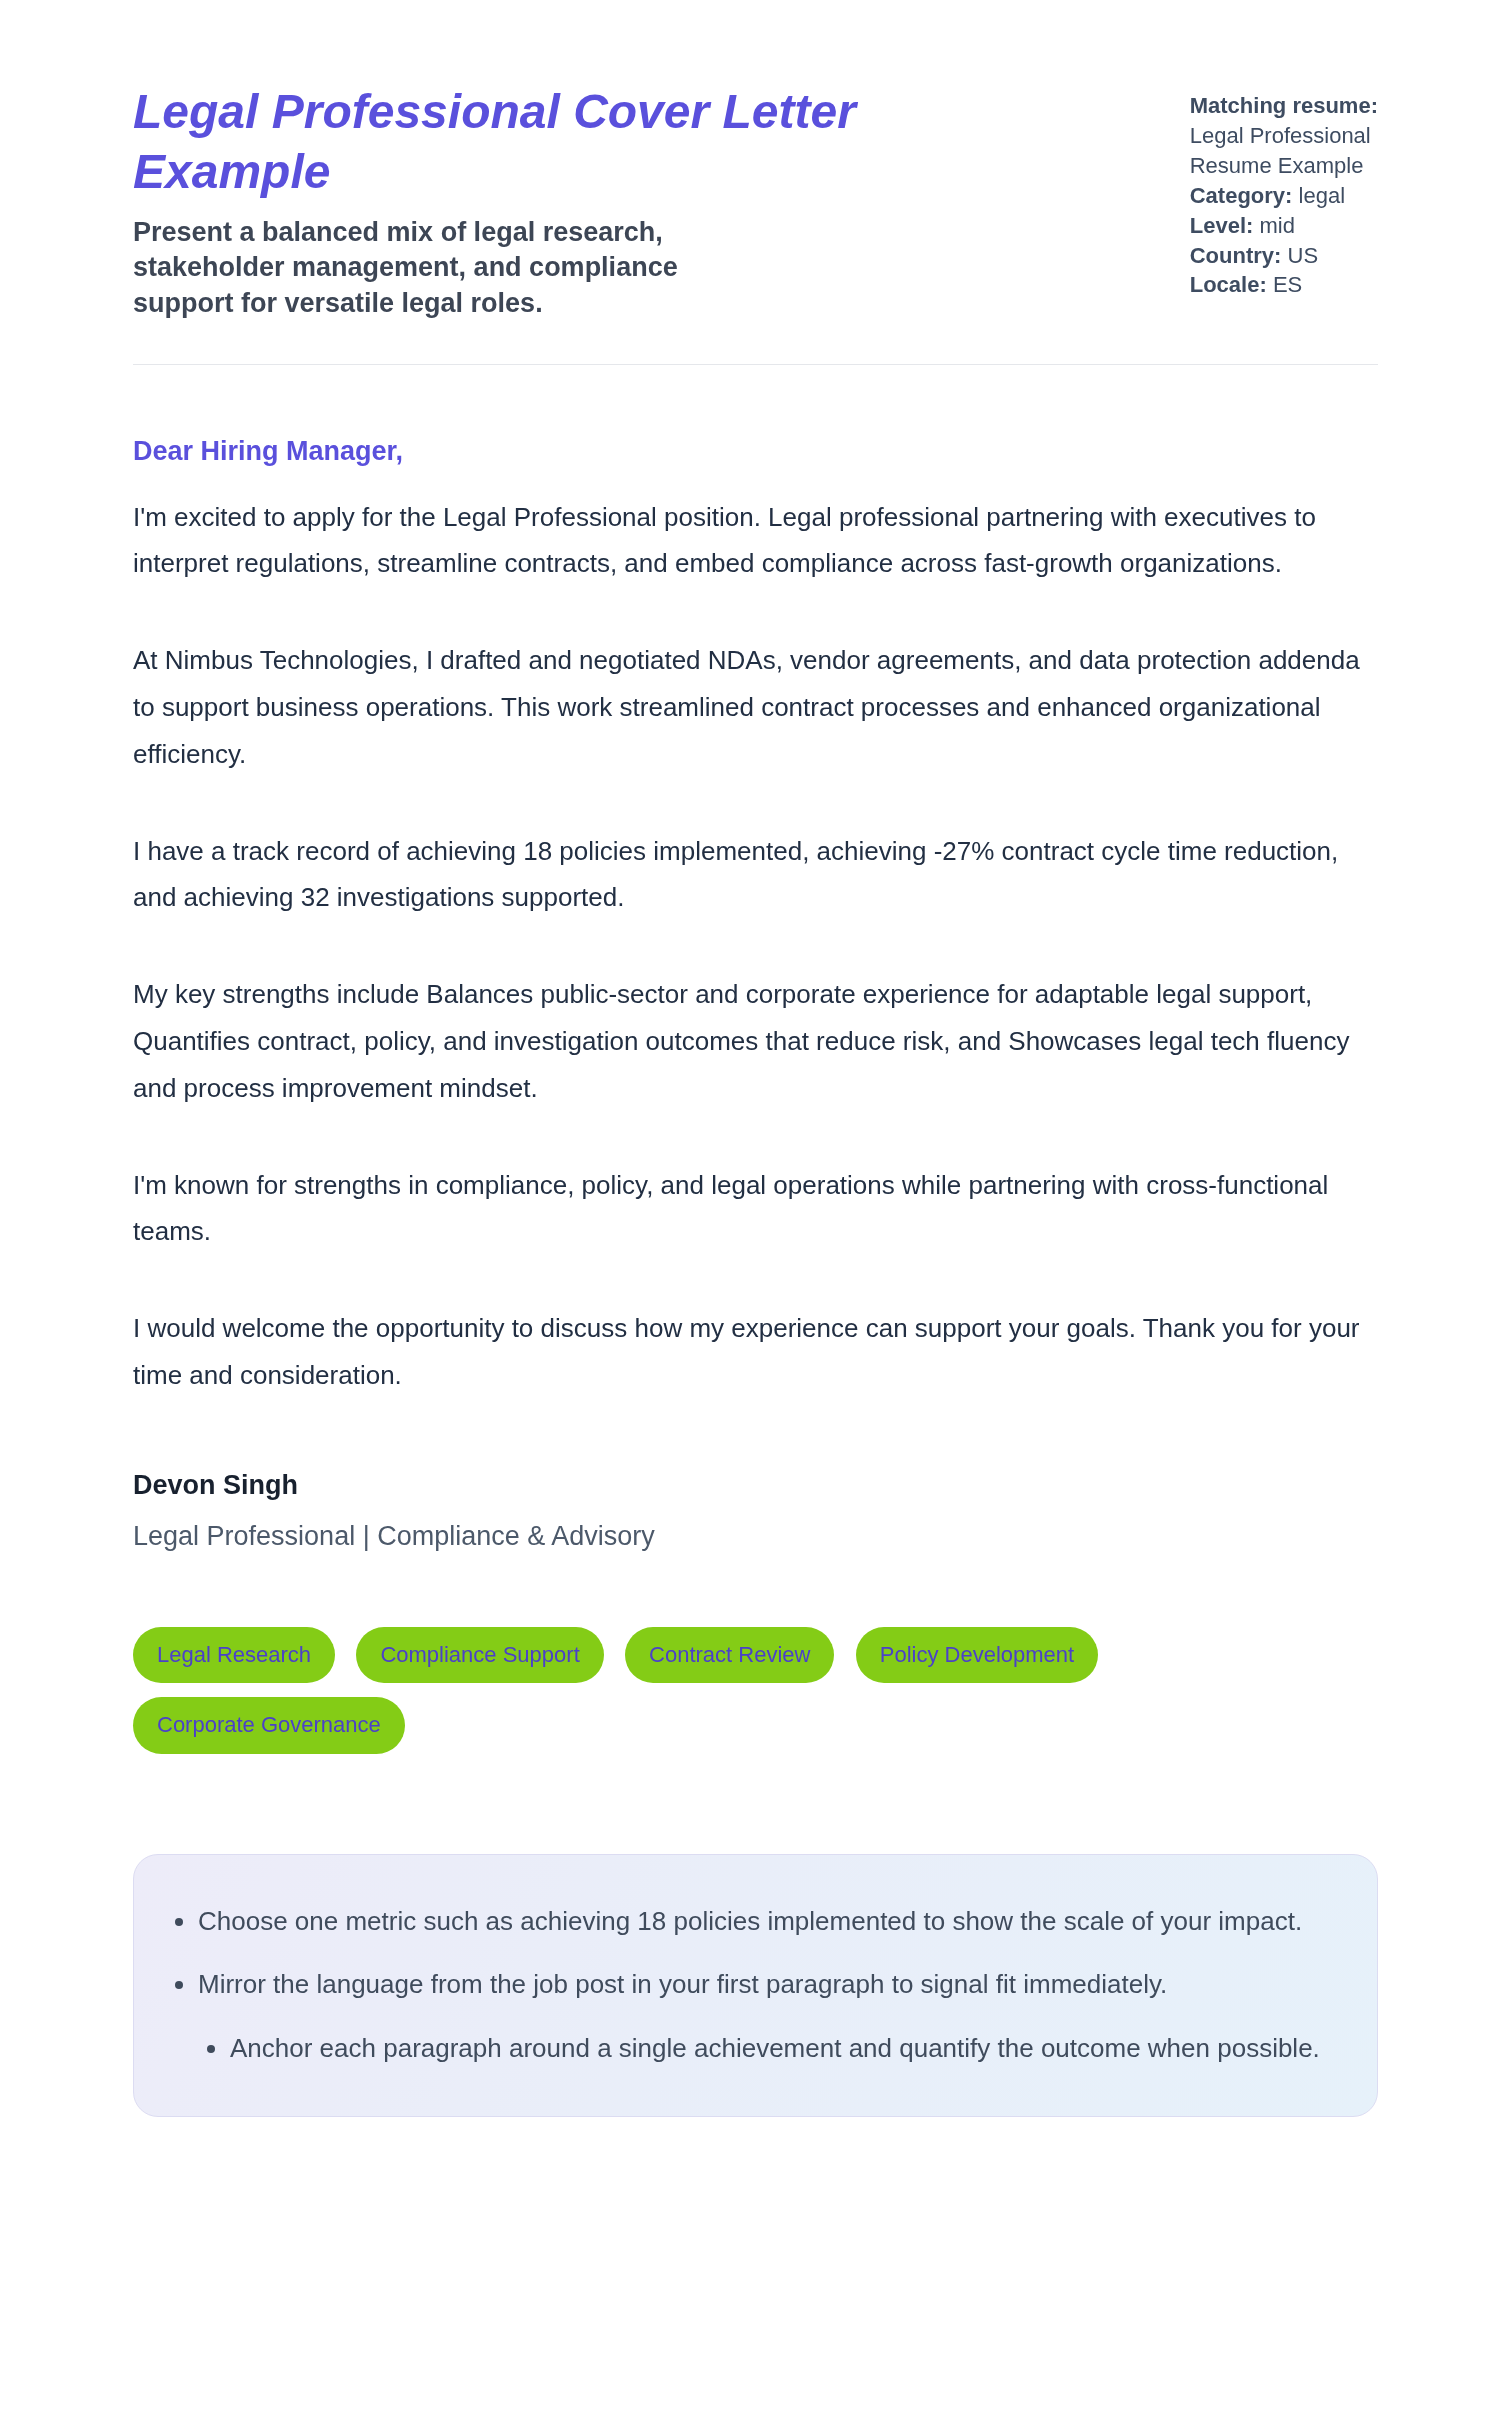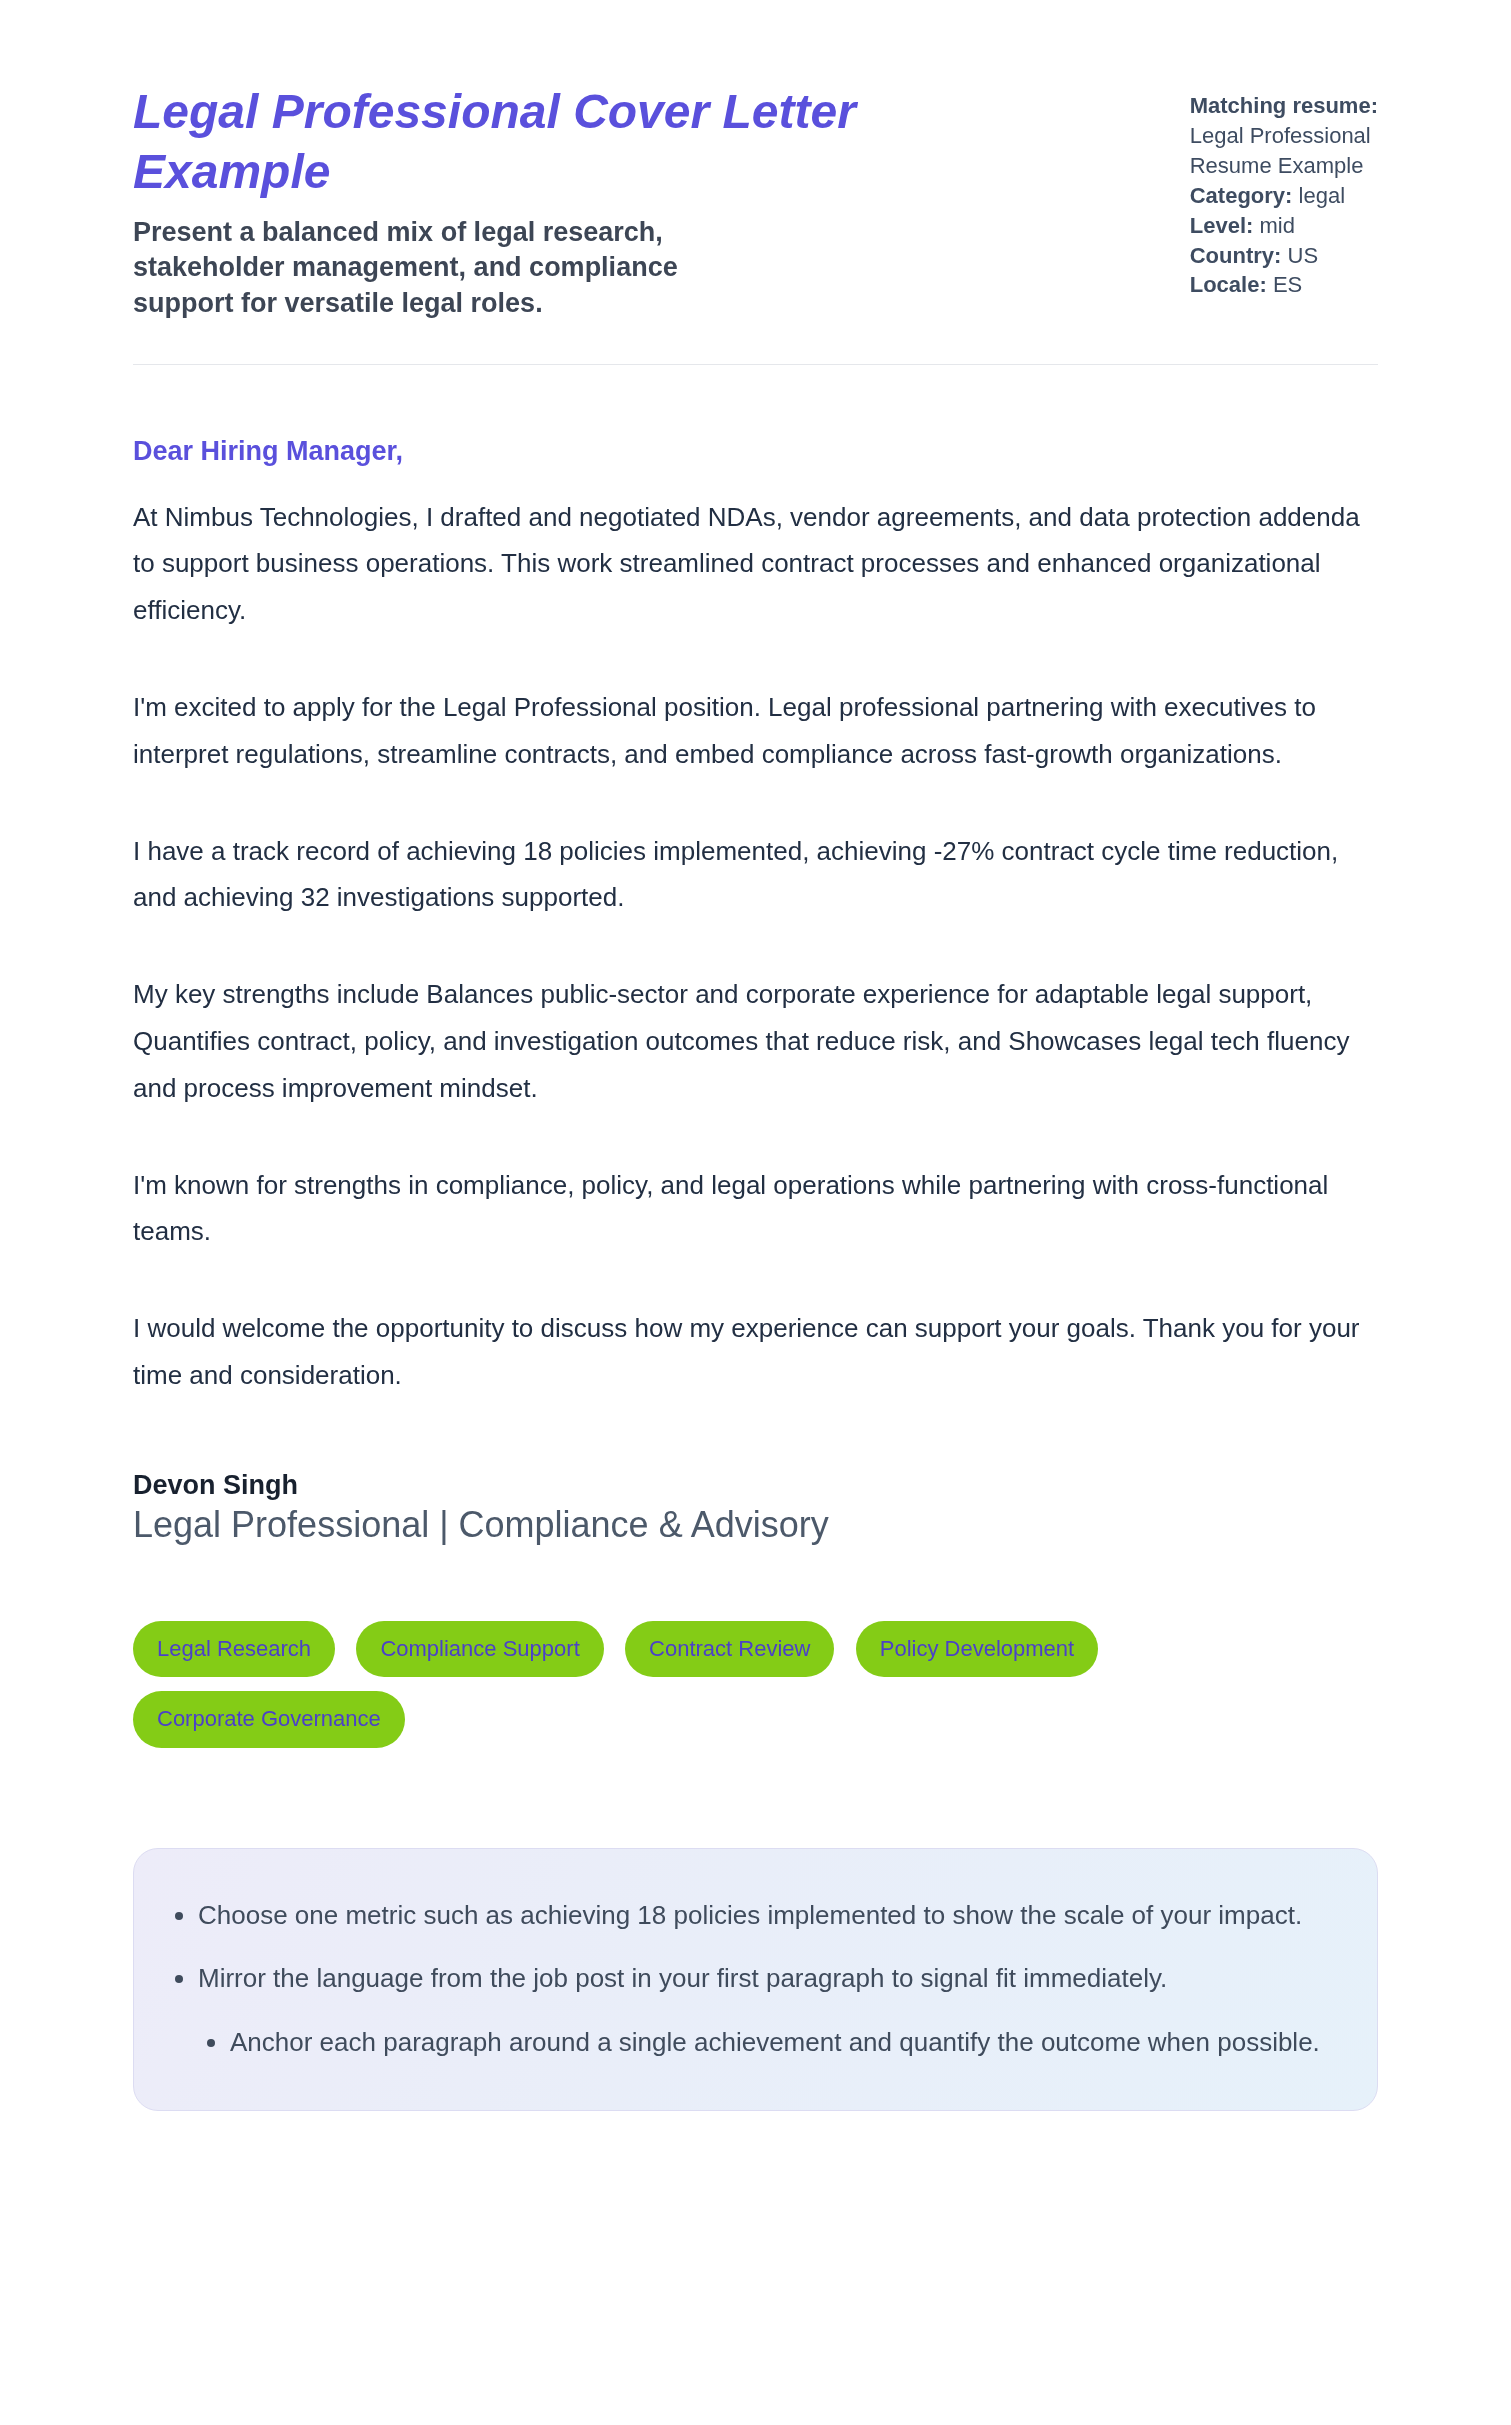--- a/index.html
+++ b/index.html
@@ -71,22 +71,22 @@
     color: #222f43;
     max-width: 1236px;
   }
   .sig-name {
     margin: 71px 0 0;
     font-size: 27px;
     font-weight: bold;
     color: #18212f;
   }
   .sig-role {
-    margin: 3px 0 0;
-    font-size: 36px;
+    margin: 20px 0 0;
+    font-size: 27px;
     color: #4c596a;
   }
 
   
   .tags {
     margin-top: 75px;
     display: flex;
     flex-wrap: wrap;
     gap: 14.2px 21.3px;
     max-width: 1103px;
@@ -160,23 +160,23 @@
     </div>
   </div>
 
   <hr class="divider">
 
   <div class="letter">
     <p class="salutation">Dear Hiring Manager,</p>
 
     <div class="letter-paragraphs">
 
+        <p>I'm excited to apply for the Legal Professional position. Legal professional partnering with executives to interpret regulations, streamline contracts, and embed compliance across fast-growth organizations.</p>
+
         <p>At Nimbus Technologies, I drafted and negotiated NDAs, vendor agreements, and data protection addenda to support business operations. This work streamlined contract processes and enhanced organizational efficiency.</p>
-
-        <p>I'm excited to apply for the Legal Professional position. Legal professional partnering with executives to interpret regulations, streamline contracts, and embed compliance across fast-growth organizations.</p>
 
         <p>I have a track record of achieving 18 policies implemented, achieving -27% contract cycle time reduction, and achieving 32 investigations supported.</p>
 
         <p>My key strengths include Balances public-sector and corporate experience for adaptable legal support, Quantifies contract, policy, and investigation outcomes that reduce risk, and Showcases legal tech fluency and process improvement mindset.</p>
 
         <p>I'm known for strengths in compliance, policy, and legal operations while partnering with cross-functional teams.</p>
 
         <p>I would welcome the opportunity to discuss how my experience can support your goals. Thank you for your time and consideration.</p>
       </div>
 

